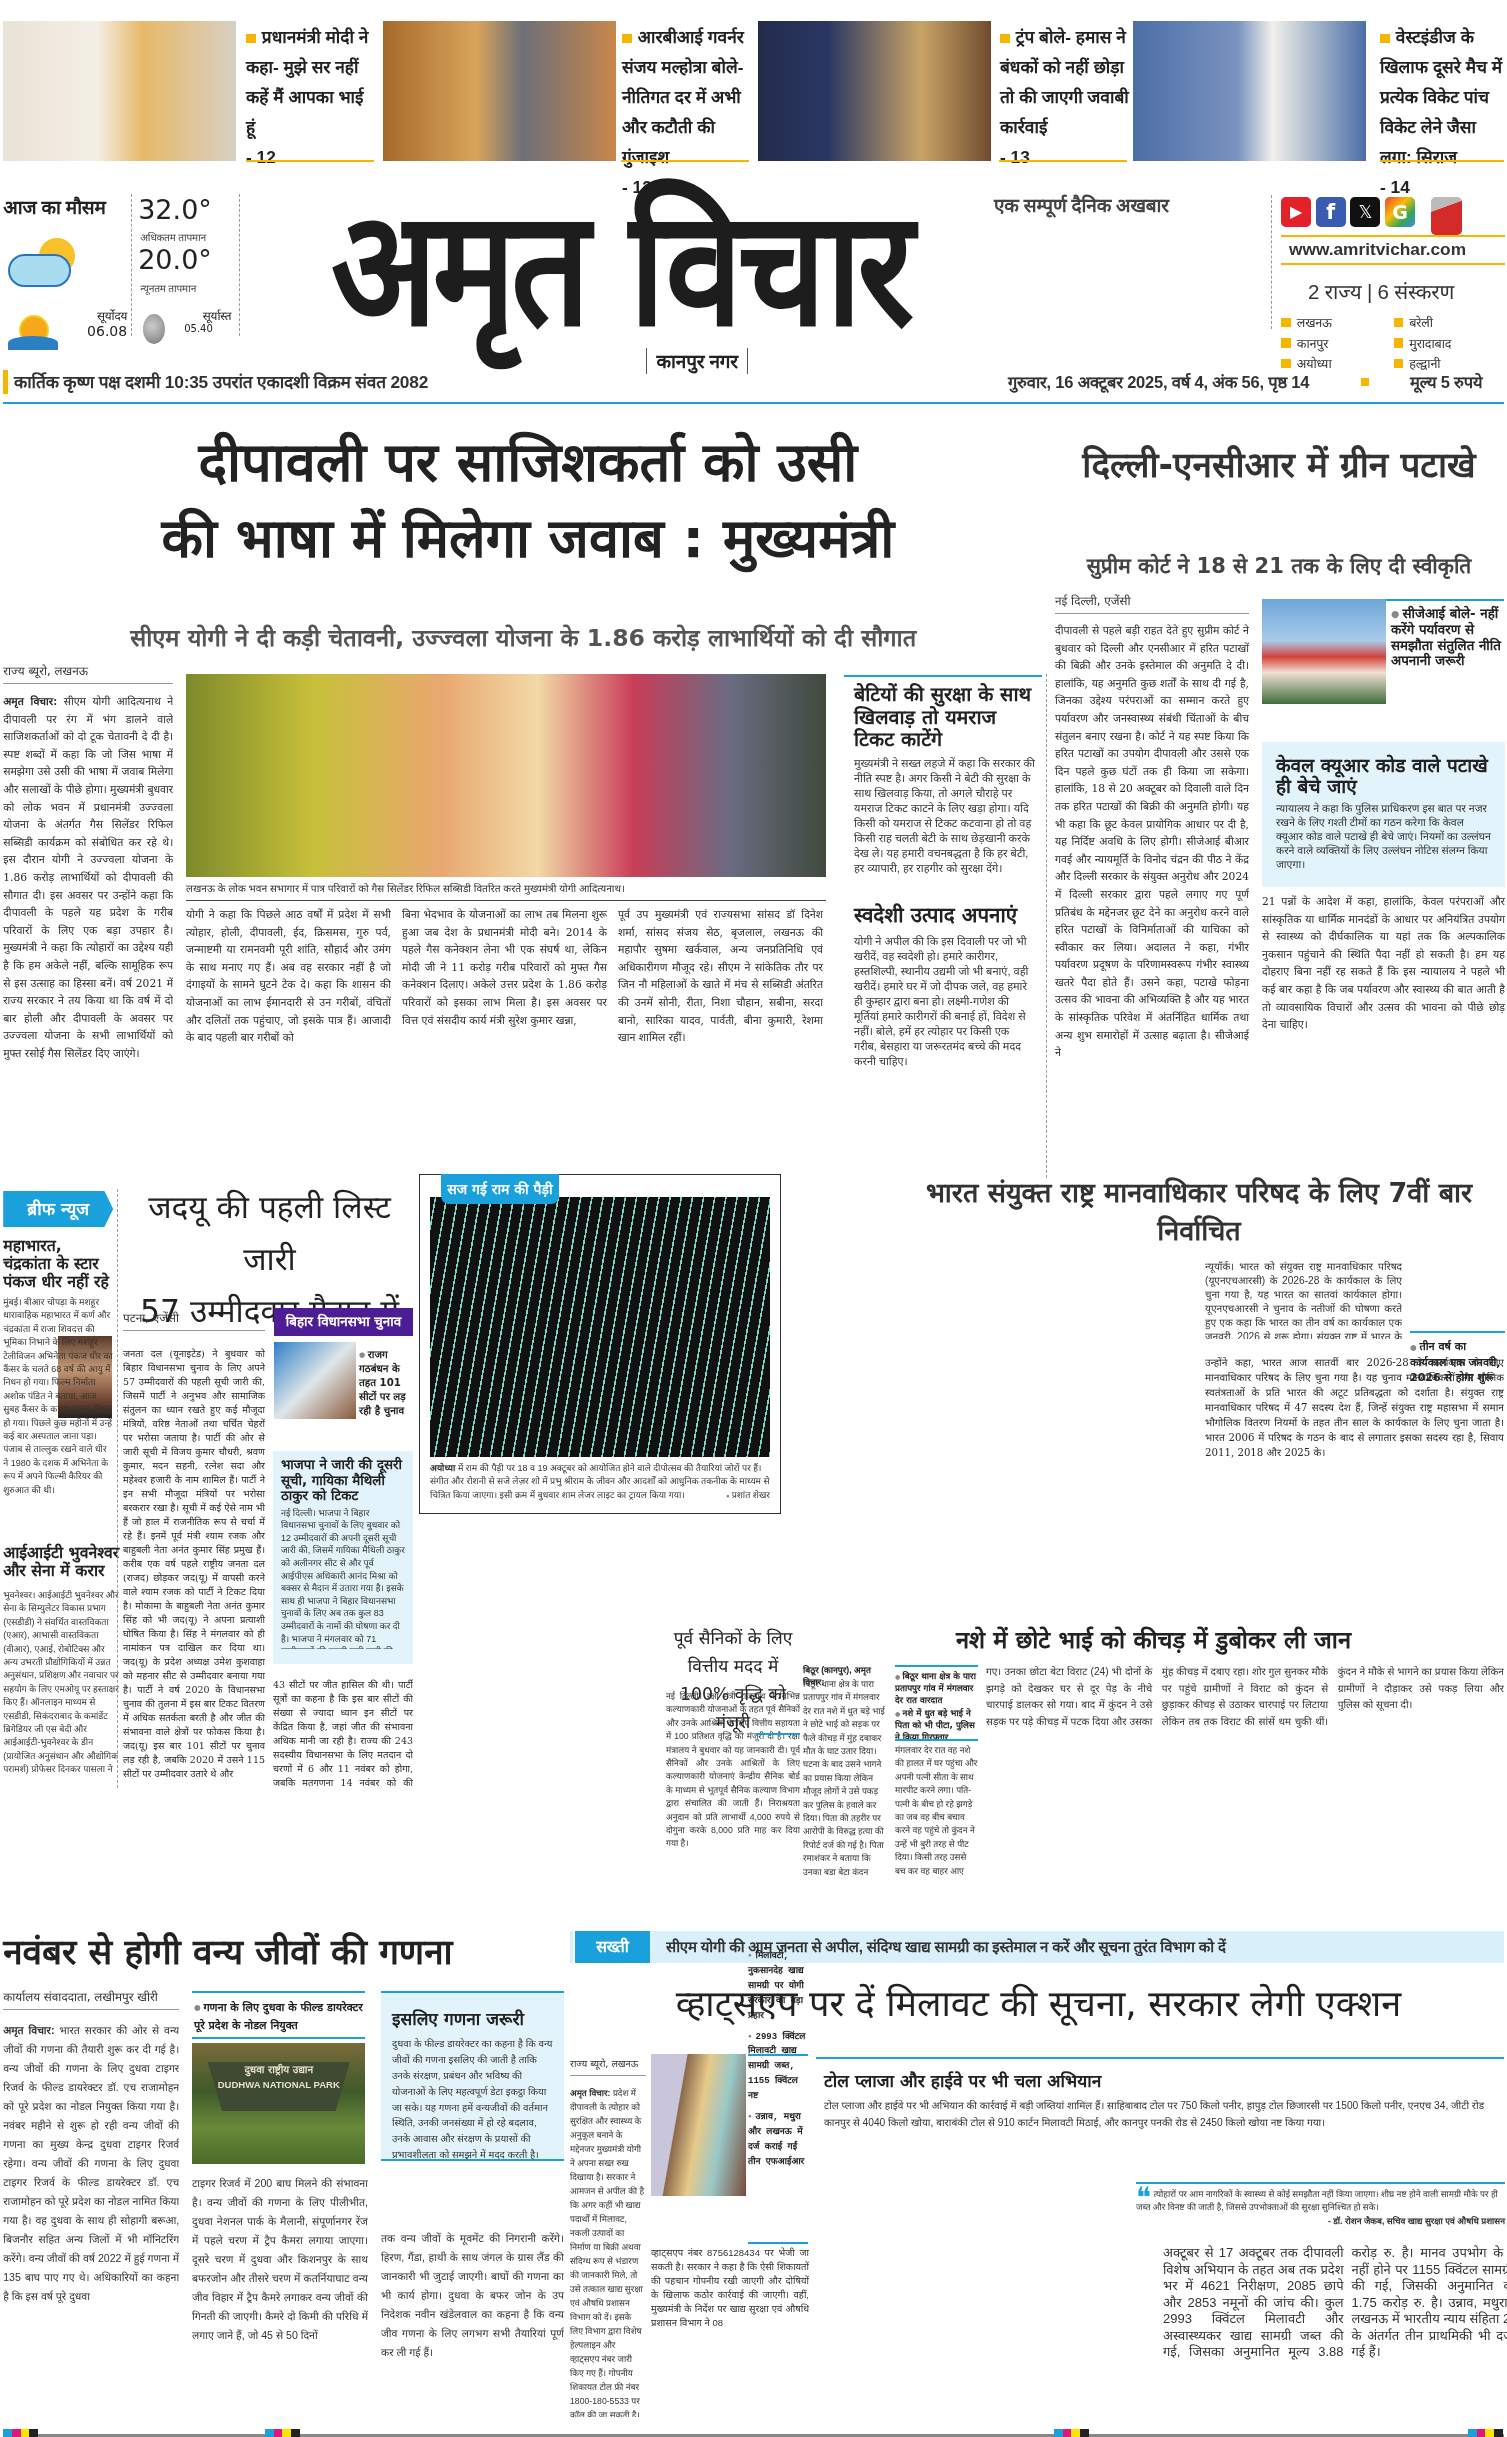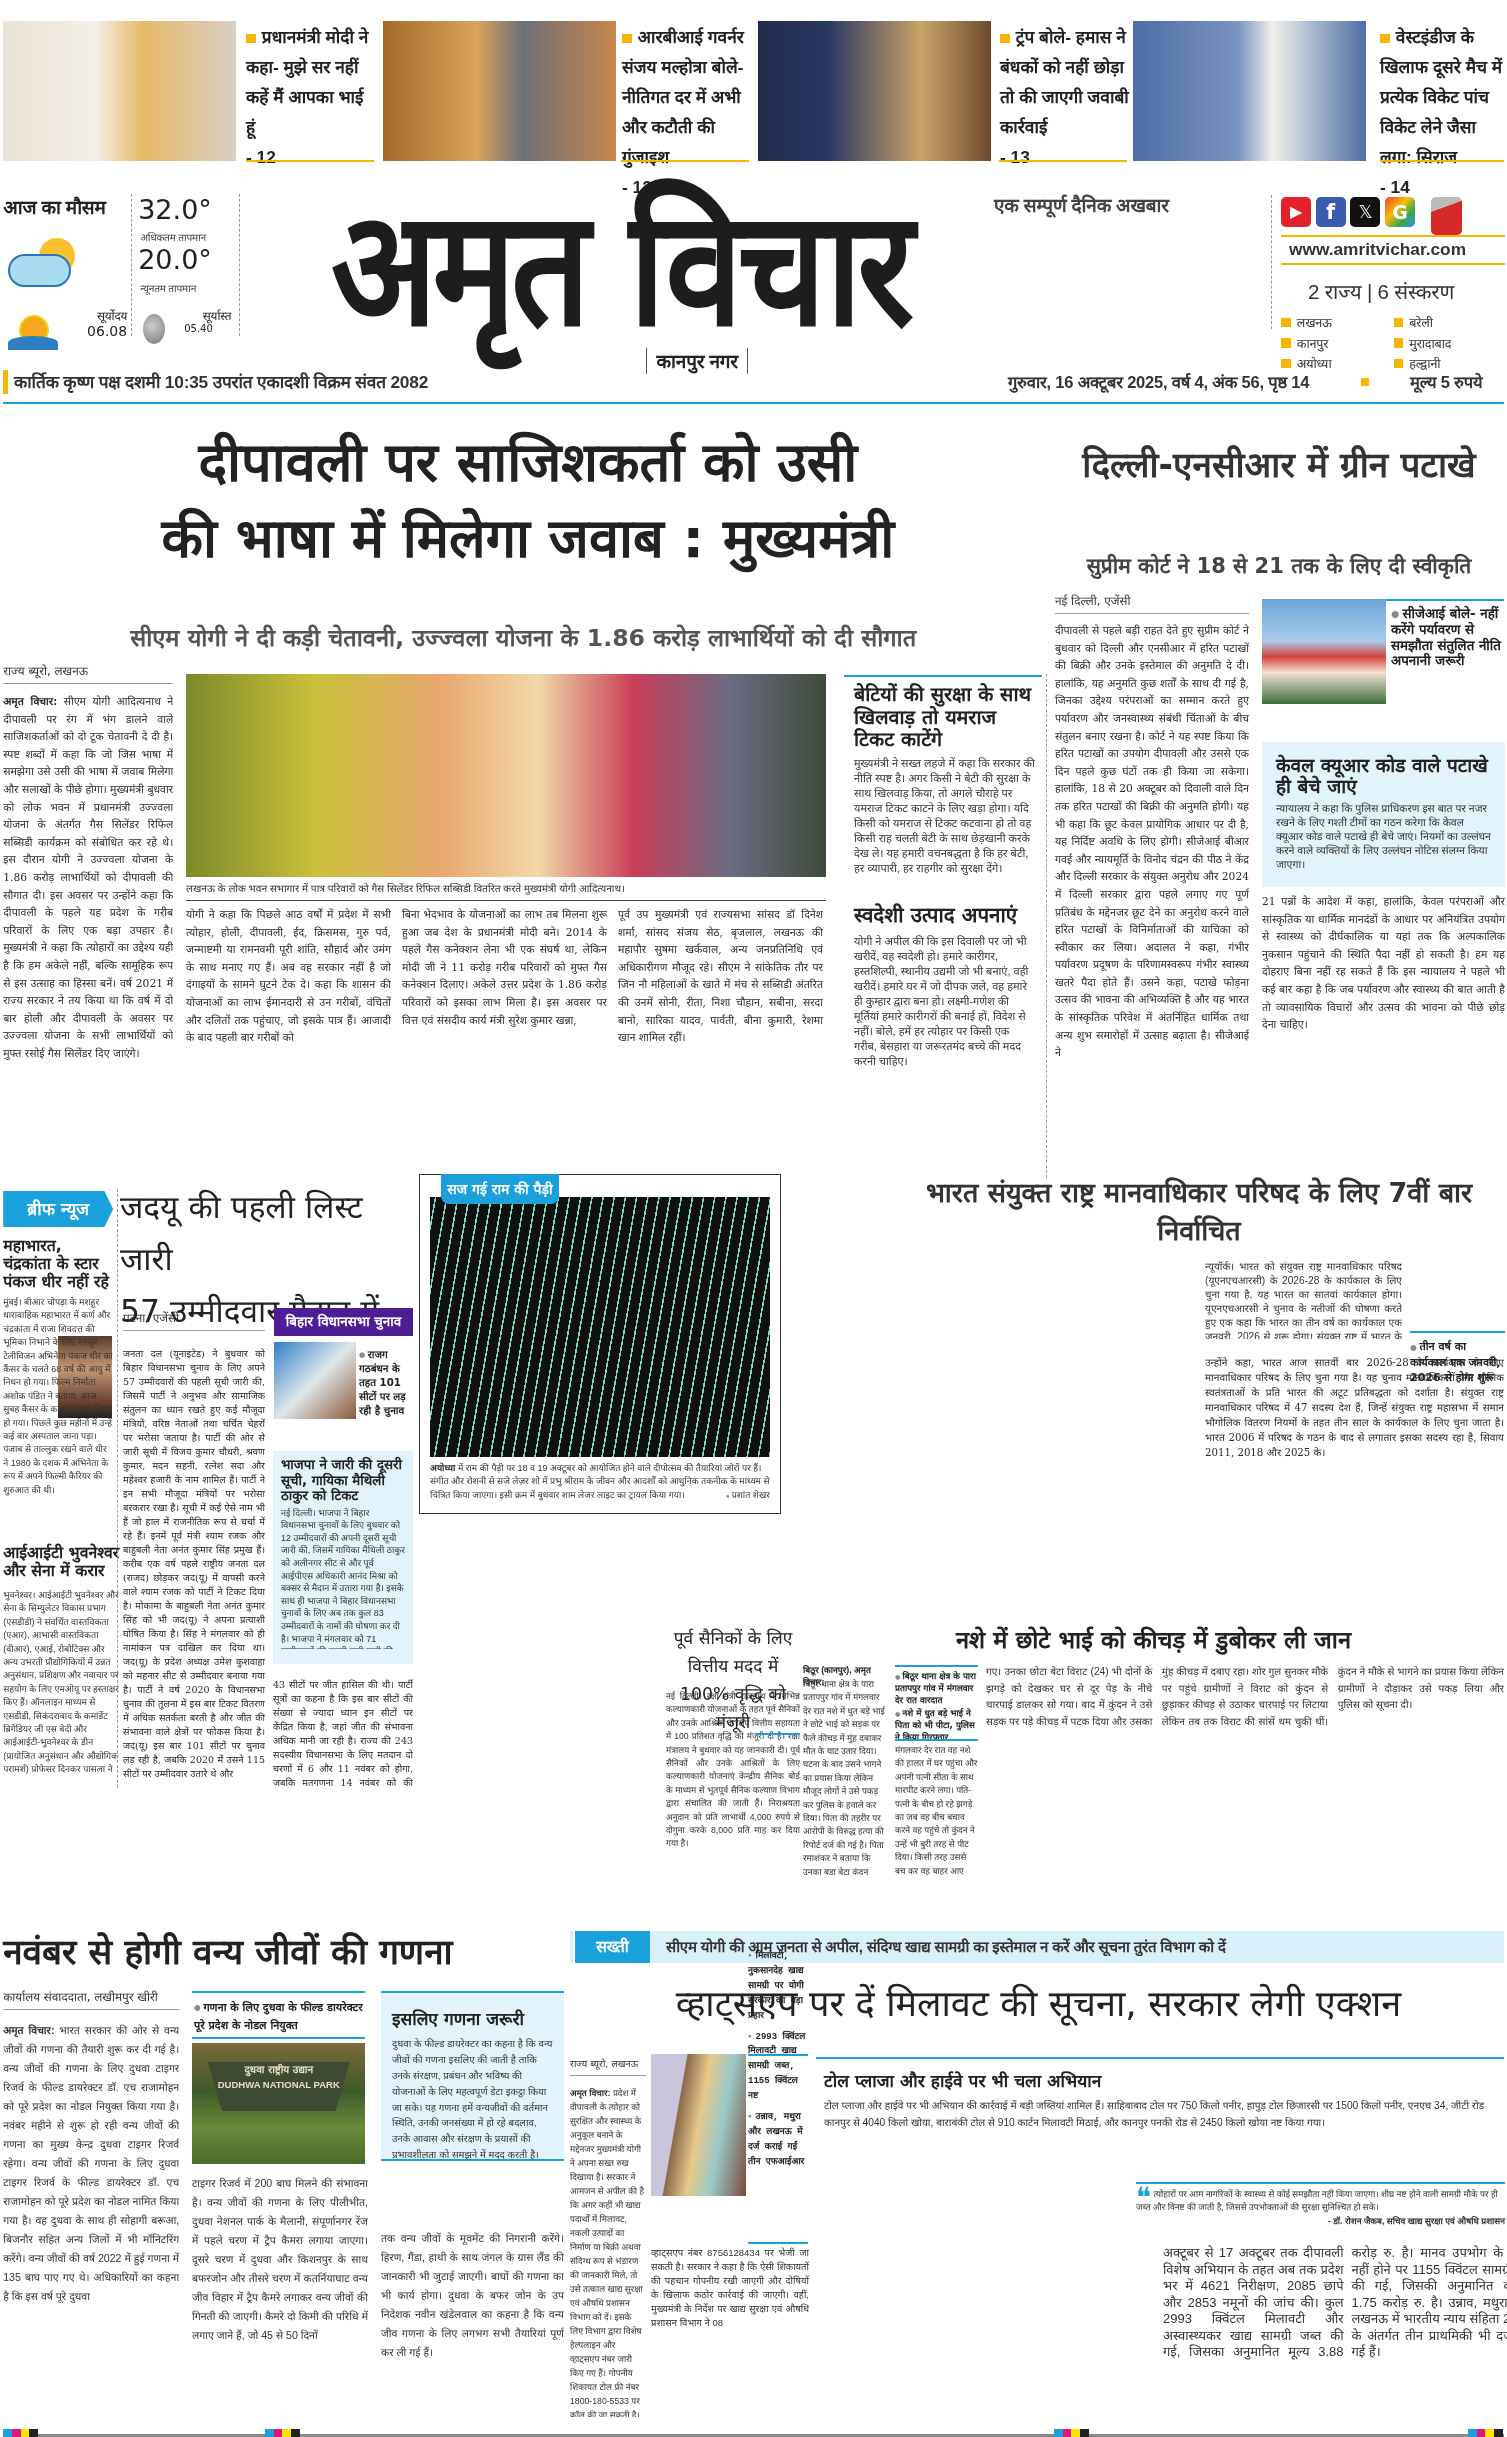--- a/index.html
+++ b/index.html
@@ -149,21 +149,21 @@
 <div class="abs body" style="left:1262px;top:893px;width:243px;height:284px;overflow:hidden">21 पन्नों के आदेश में कहा, हालांकि, केवल परंपराओं और सांस्कृतिक या धार्मिक मानदंडों के आधार पर अनियंत्रित उपयोग से स्वास्थ्य को दीर्घकालिक या यहां तक कि अल्पकालिक नुकसान पहुंचाने की स्थिति पैदा नहीं हो सकती है। हम यह दोहराए बिना नहीं रह सकते हैं कि इस न्यायालय ने पहले भी कई बार कहा है कि जब पर्यावरण और स्वास्थ्य की बात आती है तो व्यावसायिक विचारों और उत्सव की भावना को पीछे छोड़ देना चाहिए।</div>
 
 <div class="abs" style="left:3.2px;top:1191px;width:110px;height:36px;background:#1aa1dc;clip-path:polygon(0 0,92% 0,100% 50%,92% 100%,0 100%);color:#fff;font-size:17.3px;font-weight:bold;text-align:center;line-height:36px">ब्रीफ न्यूज</div>
 <div class="abs hl" style="left:3.2px;top:1237px;width:110px;font-size:15.8px">महाभारत, चंद्रकांता के स्टार पंकज धीर नहीं रहे</div>
 <div class="abs ph" style="left:58px;top:1336px;width:54px;height:82px;background:linear-gradient(180deg,#5a3a2a,#c79a76 40%,#6a4330 80%,#222)"></div>
 <div class="abs" style="left:3.2px;top:1296px;width:110px;font-size:9px;line-height:13.4px;font-family:'Liberation Sans',sans-serif;color:#333;height:222px;overflow:hidden">मुंबई। बीआर चोपड़ा के मशहूर धारावाहिक महाभारत में कर्ण और चंद्रकांता में राजा शिवदत्त की भूमिका निभाने के लिए मशहूर टेलीविजन अभिनेता पंकज धीर का कैंसर के चलते 68 वर्ष की आयु में निधन हो गया। फिल्म निर्माता अशोक पंडित ने बताया, आज सुबह कैंसर के कारण उनका निधन हो गया। पिछले कुछ महीनों में उन्हें कई बार अस्पताल जाना पड़ा। पंजाब से ताल्लुक रखने वाले धीर ने 1980 के दशक में अभिनेता के रूप में अपने फिल्मी कैरियर की शुरुआत की थी।</div>
 <div class="abs hl" style="left:3.2px;top:1544px;width:117px;font-size:15.8px">आईआईटी भुवनेश्वर और सेना में करार</div>
 <div class="abs" style="left:3.2px;top:1589px;width:117px;font-size:9px;line-height:13.4px;font-family:'Liberation Sans',sans-serif;color:#333;height:187px;overflow:hidden">भुवनेश्वर। आईआईटी भुवनेश्वर और सेना के सिम्युलेटर विकास प्रभाग (एसडीडी) ने संवर्धित वास्तविकता (एआर), आभासी वास्तविकता (वीआर), एआई, रोबोटिक्स और अन्य उभरती प्रौद्योगिकियों में उन्नत अनुसंधान, प्रशिक्षण और नवाचार पर सहयोग के लिए एमओयू पर हस्ताक्षर किए हैं। ऑनलाइन माध्यम से एसडीडी, सिकंदराबाद के कमांडेंट ब्रिगेडियर जी एस बेदी और आईआईटी-भुवनेश्वर के डीन (प्रायोजित अनुसंधान और औद्योगिक परामर्श) प्रोफेसर दिनकर पासला ने समझौता ज्ञापन पर हस्ताक्षर किए।</div>
 <div class="abs dash" style="left:117px;top:1189px;height:599px"></div>
 
-<div class="abs hl" style="left:120px;top:1181px;width:299px;font-size:31.5px;line-height:52px;text-align:left;font-weight:normal">
+<div class="abs hl" style="left:120px;top:1181px;width:299px;font-size:31.5px;line-height:52px;text-align:center;font-weight:normal">
   <div>जदयू की पहली लिस्ट जारी</div>
   <div>57 उम्मीदवार मैदान में</div>
 </div>
 <div class="abs bylne" style="left:123px;top:1309px;width:142px">पटना, एजेंसी</div>
 <div class="abs body" style="left:123px;top:1347px;width:142px;height:441px;overflow:hidden;font-size:9.5px;line-height:14px">जनता दल (यूनाइटेड) ने बुधवार को बिहार विधानसभा चुनाव के लिए अपने 57 उम्मीदवारों की पहली सूची जारी की, जिसमें पार्टी ने अनुभव और सामाजिक संतुलन का ध्यान रखते हुए कई मौजूदा मंत्रियों, वरिष्ठ नेताओं तथा चर्चित चेहरों पर भरोसा जताया है। पार्टी की ओर से जारी सूची में विजय कुमार चौधरी, श्रवण कुमार, मदन सहनी, रत्नेश सदा और महेश्वर हजारी के नाम शामिल हैं। पार्टी ने इन सभी मौजूदा मंत्रियों पर भरोसा बरकरार रखा है। सूची में कई ऐसे नाम भी हैं जो हाल में राजनीतिक रूप से चर्चा में रहे हैं। इनमें पूर्व मंत्री श्याम रजक और बाहुबली नेता अनंत कुमार सिंह प्रमुख हैं। करीब एक वर्ष पहले राष्ट्रीय जनता दल (राजद) छोड़कर जद(यू) में वापसी करने वाले श्याम रजक को पार्टी ने टिकट दिया है। मोकामा के बाहुबली नेता अनंत कुमार सिंह को भी जद(यू) ने अपना प्रत्याशी घोषित किया है। सिंह ने मंगलवार को ही नामांकन पत्र दाखिल कर दिया था। जद(यू) के प्रदेश अध्यक्ष उमेश कुशवाहा को महनार सीट से उम्मीदवार बनाया गया है। पार्टी ने वर्ष 2020 के विधानसभा चुनाव की तुलना में इस बार टिकट वितरण में अधिक सतर्कता बरती है और जीत की संभावना वाले क्षेत्रों पर फोकस किया है। जद(यू) इस बार 101 सीटों पर चुनाव लड़ रही है, जबकि 2020 में उसने 115 सीटों पर उम्मीदवार उतारे थे और</div>
 <div class="abs" style="left:274px;top:1308px;width:139px;height:28px;background:#4c1d95;color:#fff;font-size:13.4px;font-weight:bold;text-align:center;line-height:28px">बिहार विधानसभा चुनाव</div>
 <div class="abs ph" style="left:274px;top:1342px;width:82px;height:77px;background:linear-gradient(135deg,#2f7fc6,#dfe6ea 50%,#8a5a3a)"></div>
 <div class="abs bullet hl" style="left:359px;top:1348px;width:55px;font-size:10.2px;line-height:14px">राजग गठबंधन के तहत 101 सीटों पर लड़ रही है चुनाव</div>
 <div class="abs boxlight" style="left:273px;top:1451px;width:140px;height:213px;padding:6.3px 7.9px">
   <div class="hl" style="font-size:13.4px">भाजपा ने जारी की दूसरी सूची, गायिका मैथिली ठाकुर को टिकट</div>

